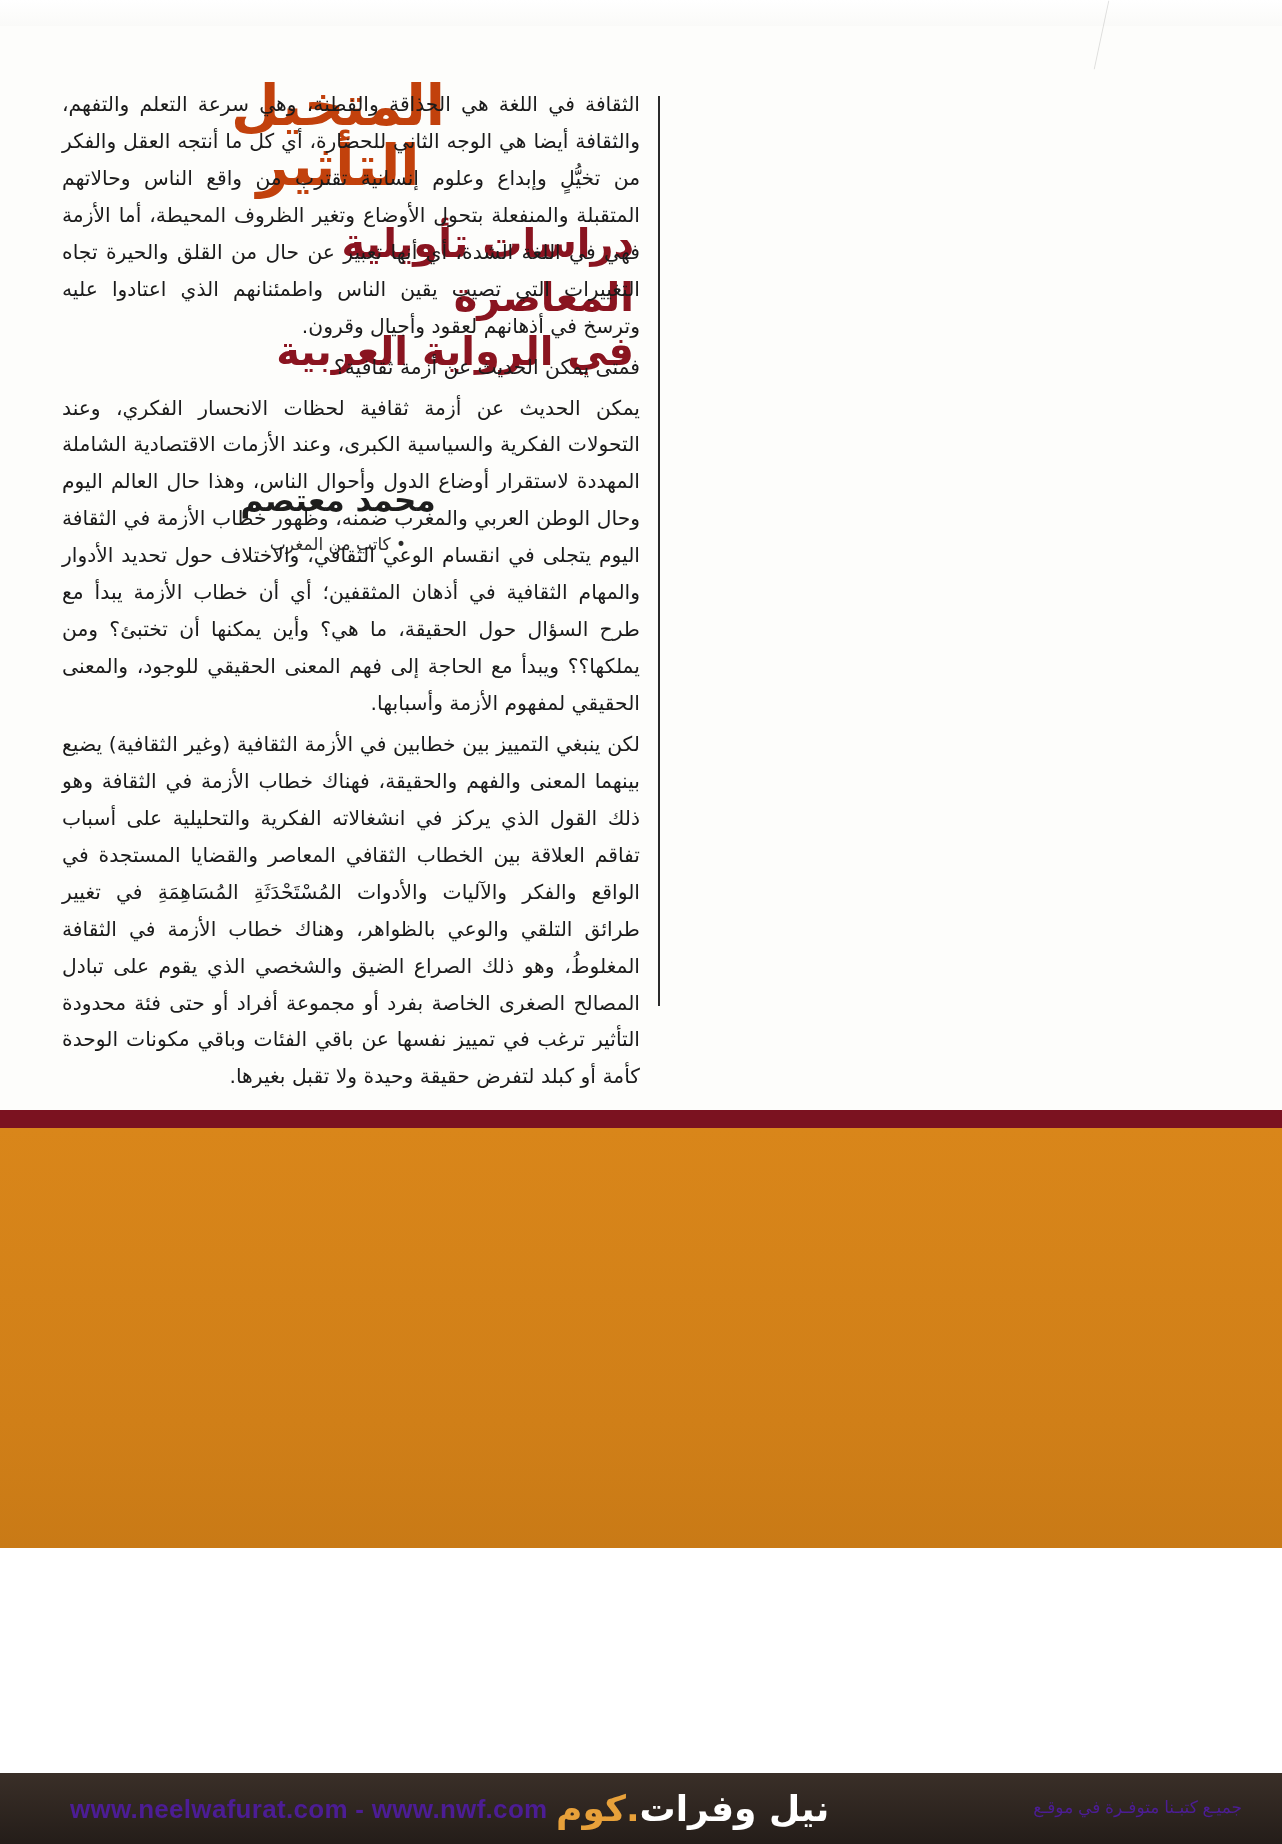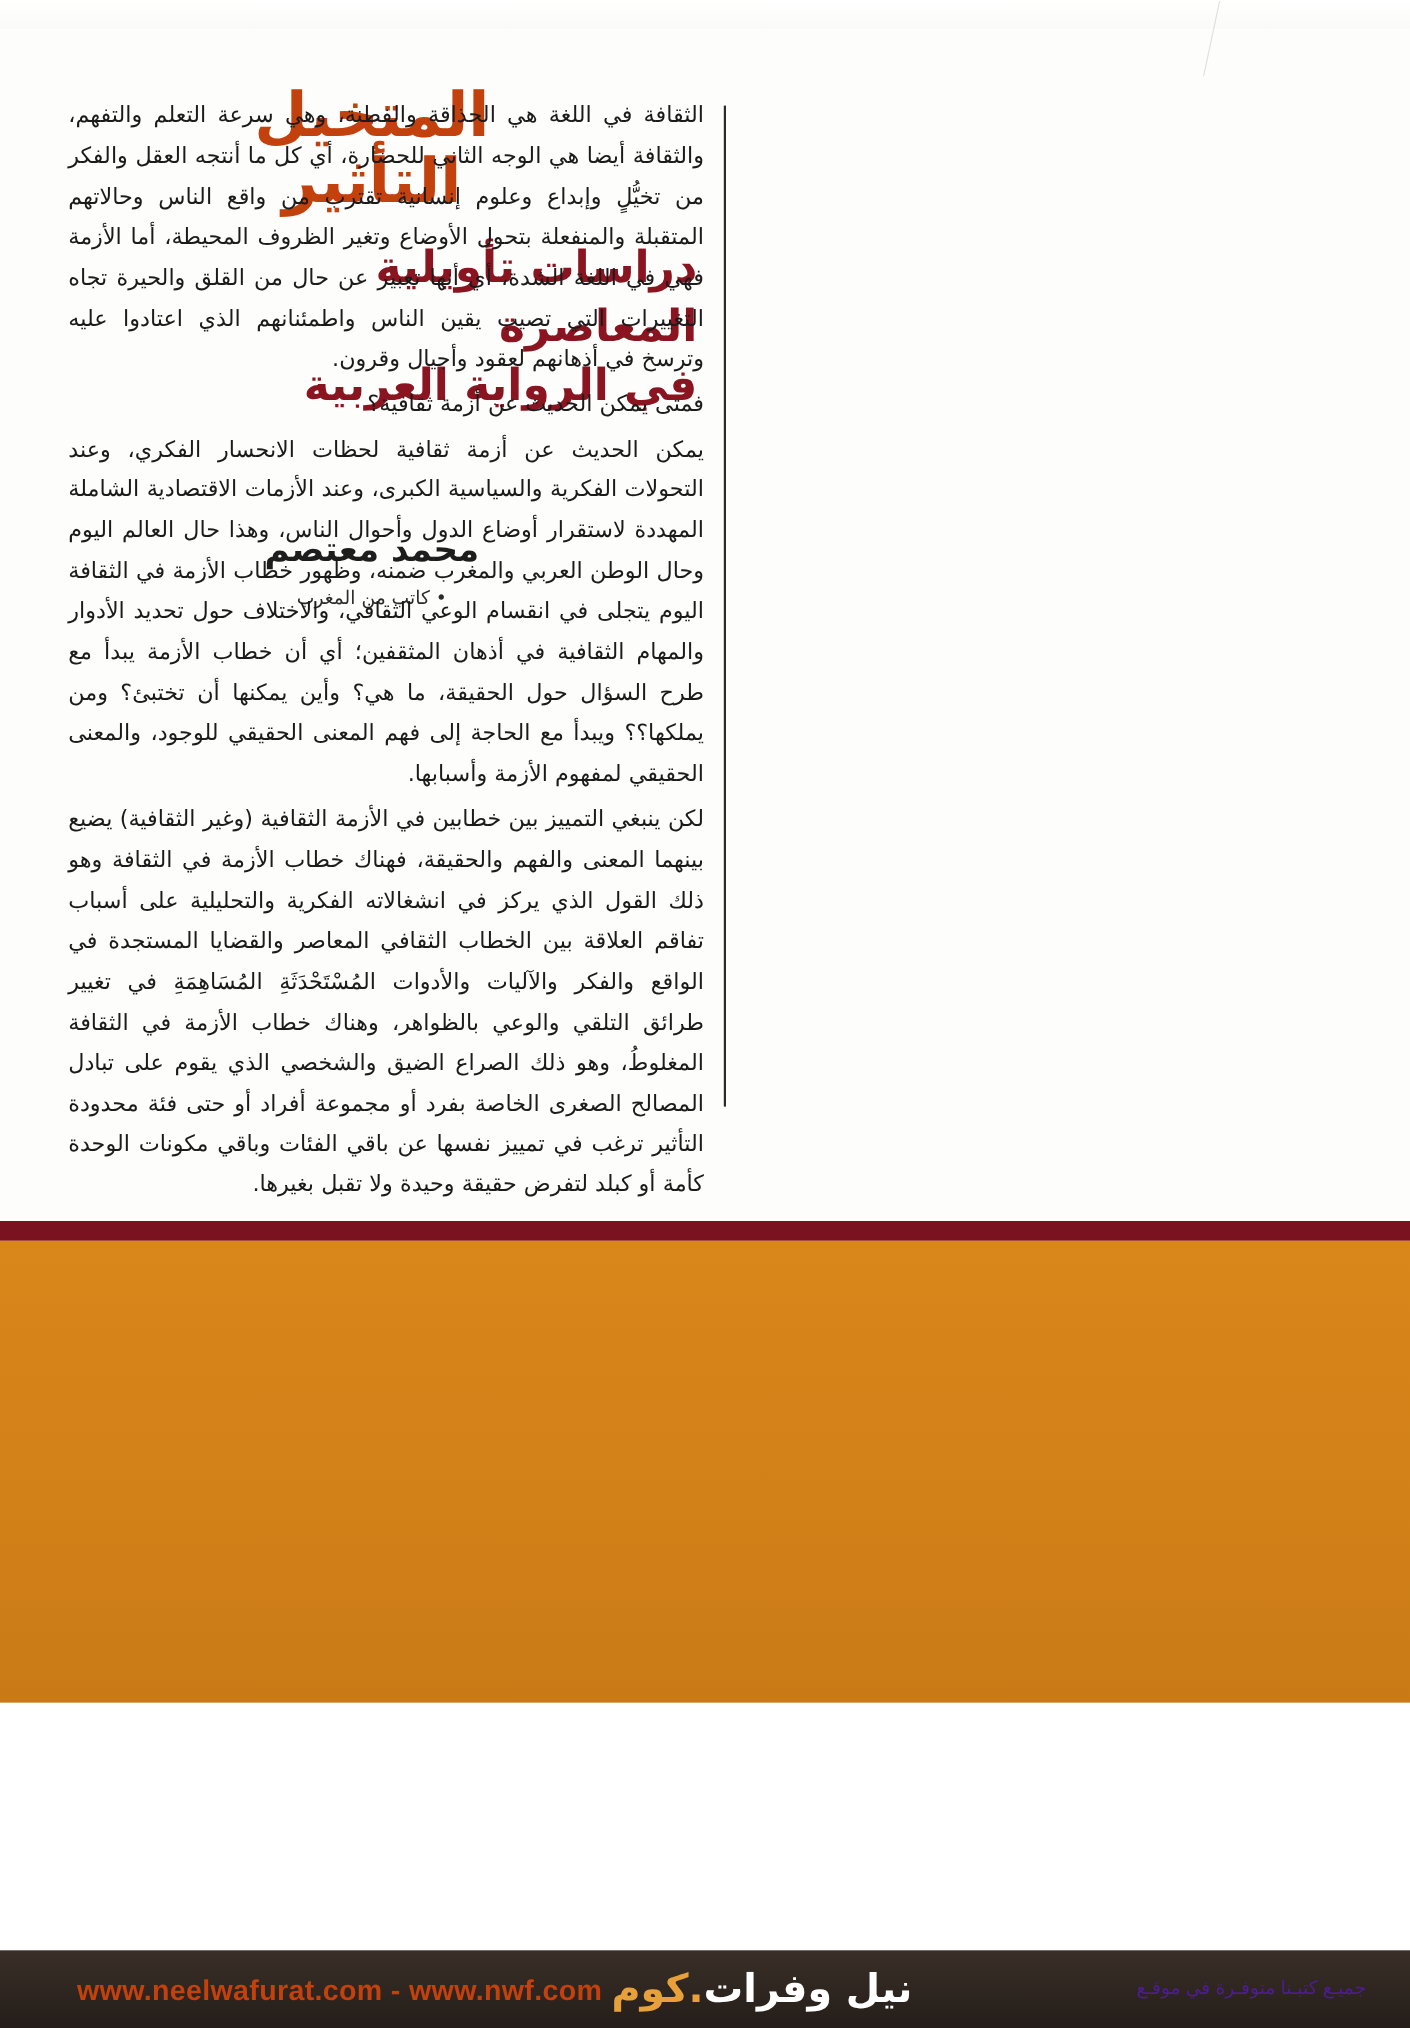--- a/index.html
+++ b/index.html
@@ -149,21 +149,21 @@
   }
 
   
   .footer-sites {
     position: absolute;
     left: 70px;
     top: 1794px;
     font-family: "Liberation Sans", sans-serif;
     font-weight: bold;
     font-size: 26px;
-    color: #c2410c;
+    color: #4c1d95;
     direction: ltr;
     letter-spacing: 0.3px;
   }
   .footer-nwf-logo {
     position: absolute;
     left: 556px;
     top: 1788px;
     direction: rtl;
     font-family: "DejaVu Sans", sans-serif;
     font-weight: bold;

